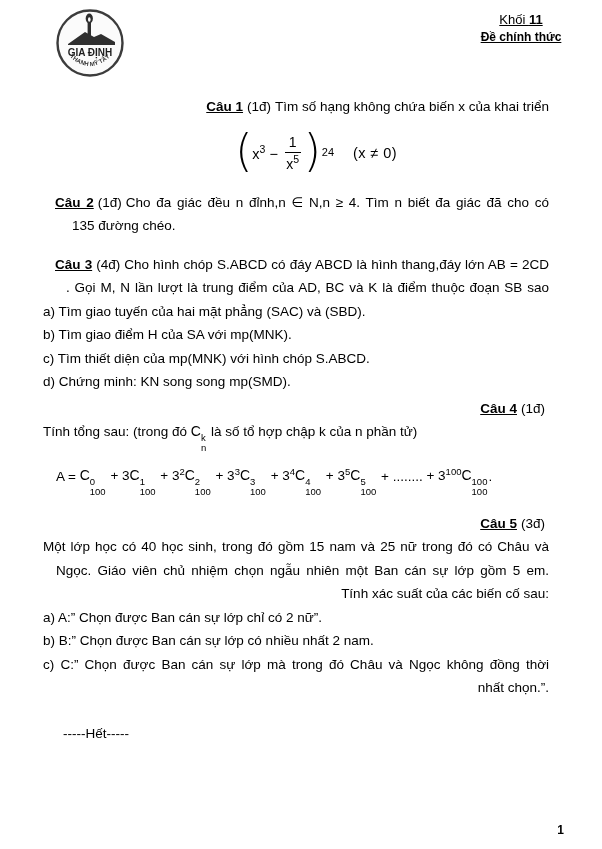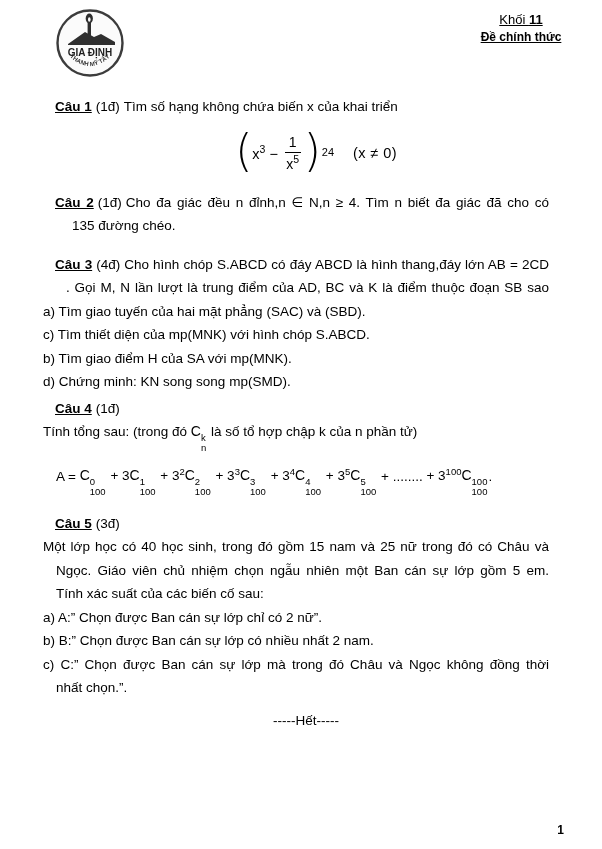--- a/index.html
+++ b/index.html
@@ -17,26 +17,26 @@
   .h-div{margin-top:3px;font-size:13px;}
   .header-right{position:absolute;left:460px;top:12px;width:122px;text-align:center;}
   .h-grade{font-size:13px;text-decoration:underline;}
   .h-grade .num{font-weight:bold;}
   .h-type{font-size:12px;font-weight:bold;text-decoration:underline;margin-top:3px;}
 
   
   .content{position:absolute;left:43px;top:95px;width:506px;line-height:23.5px;}
   .ln{white-space:nowrap;}
   .stretch{white-space:normal;text-align:justify;text-align-last:justify;}
-  .qhead{margin-left:12px;}
+  .qhead{margin-left:12px;text-align:right;}
   .qlabel{font-weight:bold;text-decoration:underline;}
   .pts{margin-left:4px;margin-right:4px;}
   .ind-29{margin-left:29px;}
   .ind-23{margin-left:23px;}
-  .ind-13{margin-left:13px;}
+  .ind-13{margin-left:13px;text-align:right;}
   .m-top15{margin-top:15px;}
   .m-top3{margin-top:3px;}
   .m-top13{margin-top:25px;}
 
   
   .f1{display:flex;align-items:center;justify-content:center;padding-left:40px;
       margin-top:7px;margin-bottom:9px;height:56px;line-height:1.1;font-size:14.5px;}
   .bigparen{font-family:"DejaVu Sans",sans-serif;font-size:44px;font-weight:300;
             line-height:44px;position:relative;top:-3px;}
   .fgrp sup,.den sup{font-size:10.5px;}
@@ -49,21 +49,21 @@
 
   
   .f4{margin-top:2px;margin-left:13px;height:31px;line-height:31px;white-space:nowrap;}
   .cbase{font-size:14px;}
   .cexp{font-size:9.5px;}
   .cstack{display:inline-flex;flex-direction:column;align-items:flex-start;
           font-size:9.5px;line-height:1.12;vertical-align:-4.5px;margin-right:1px;}
   .plus{white-space:pre;}
 
   
-  .end-mark{text-align:center;margin-top:9px;padding-left:20px;}
+  .end-mark{margin-top:22px;padding-left:20px;}
   .page-num{position:absolute;right:38px;bottom:12px;font-weight:bold;font-size:12px;}
 </style>
 </head>
 <body>
 
 <div class="page">
 
   <svg class="logo" width="72" height="76" viewBox="0 0 72 76">
     <circle cx="36" cy="39" r="32.5" fill="#fbfbfb" stroke="#3c3c3c" stroke-width="2.4"></circle>
     <rect x="33.6" y="18" width="3.4" height="17" fill="#2e2e2e"></rect>
@@ -103,22 +103,22 @@
     <div class="ln qhead stretch">
       <span class="qlabel">Câu 2</span><span class="pts">(1đ)</span><span>Cho đa giác đều n đỉnh,n ∈ N,n ≥ 4.  Tìm n biết đa giác đã cho có</span>
     </div>
     <div class="ln ind-29">135 đường chéo.</div>
 
     <div class="ln qhead stretch m-top15">
       <span class="qlabel">Câu 3</span><span class="pts">(4đ)</span><span>Cho hình chóp S.ABCD có đáy ABCD là hình thang,đáy lớn AB = 2CD</span>
     </div>
     <div class="ln ind-23 stretch">. Gọi M, N lần lượt là trung điểm của AD, BC và K là điểm thuộc đoạn SB sao</div>
     <div class="ln">a) Tìm giao tuyến của hai mặt phẳng (SAC) và (SBD).</div>
+    <div class="ln">b) Tìm giao điểm H của SA với mp(MNK).</div>
     <div class="ln">c) Tìm thiết diện của mp(MNK) với hình chóp S.ABCD.</div>
-    <div class="ln">b) Tìm giao điểm H của SA với mp(MNK).</div>
     <div class="ln">d) Chứng minh: KN song song mp(SMD).</div>
 
     <div class="ln qhead m-top3">
       <span class="qlabel">Câu 4</span><span class="pts">(1đ)</span>
     </div>
     <div class="ln">
       <span>Tính tổng sau: (trong đó </span><span class="cbase">C</span><span class="cstack">
           <span>k</span>
           <span>n</span>
         </span><span> là số tổ hợp chập k của n phần tử)</span>

